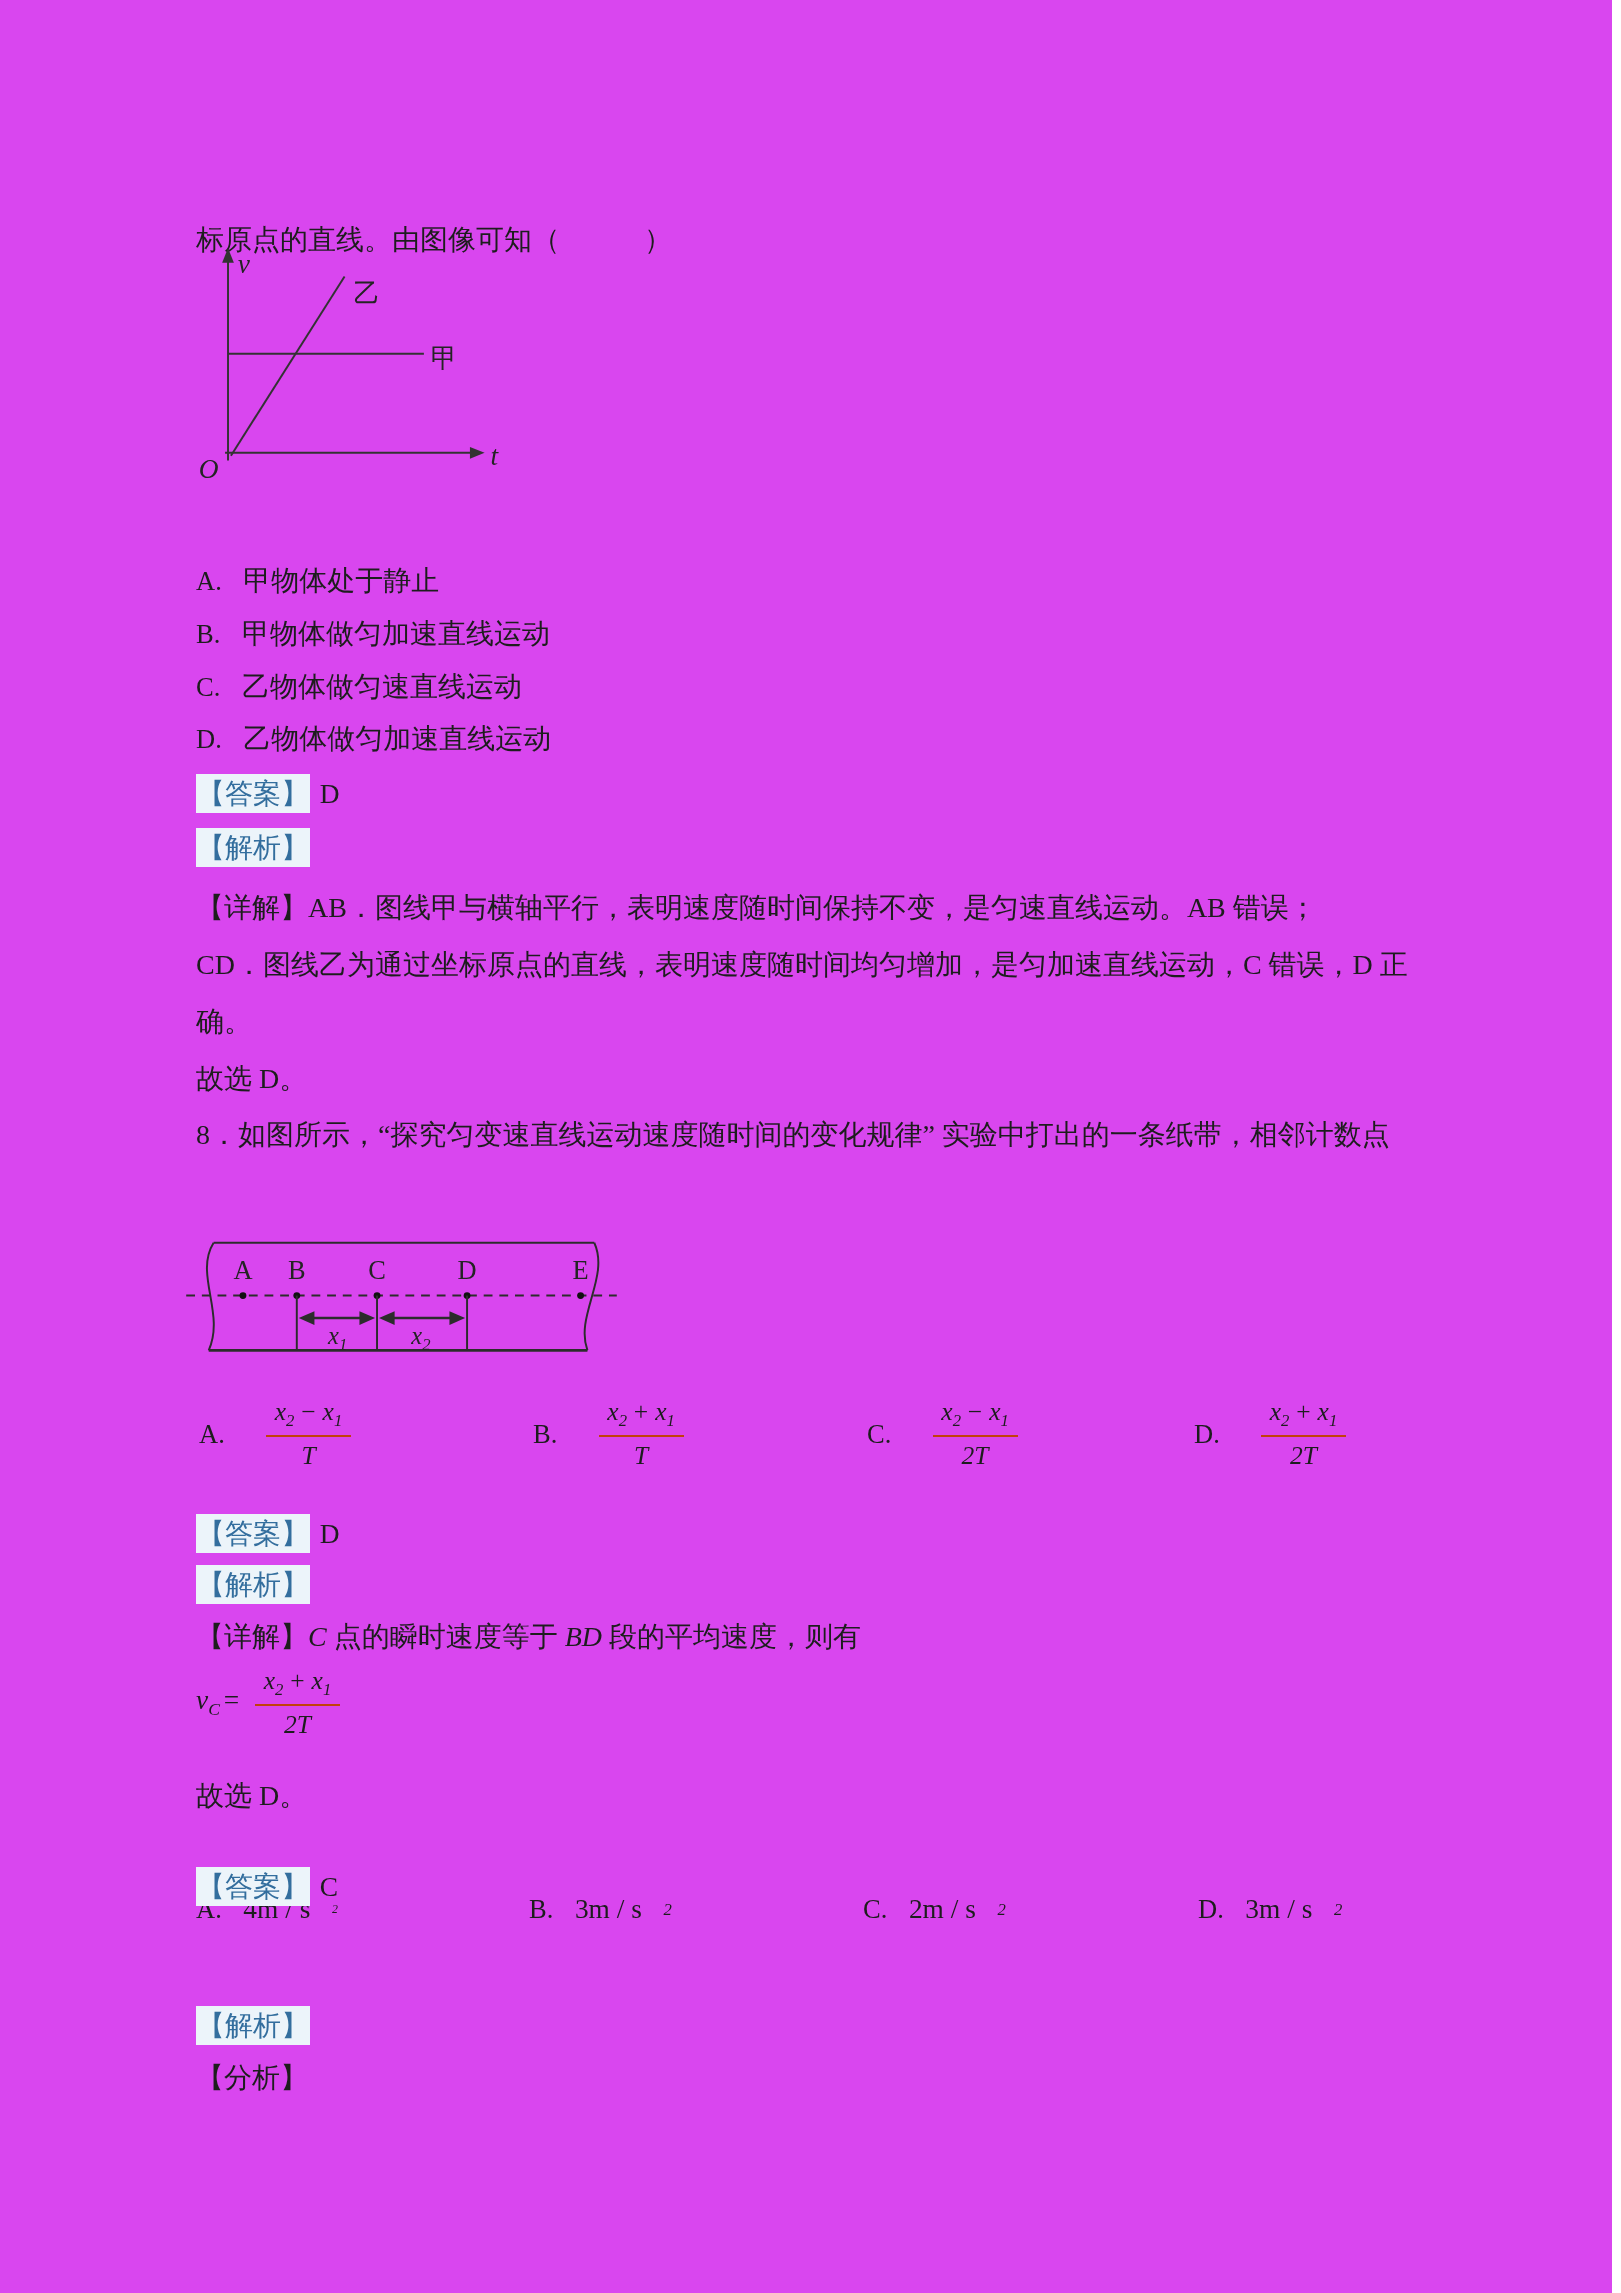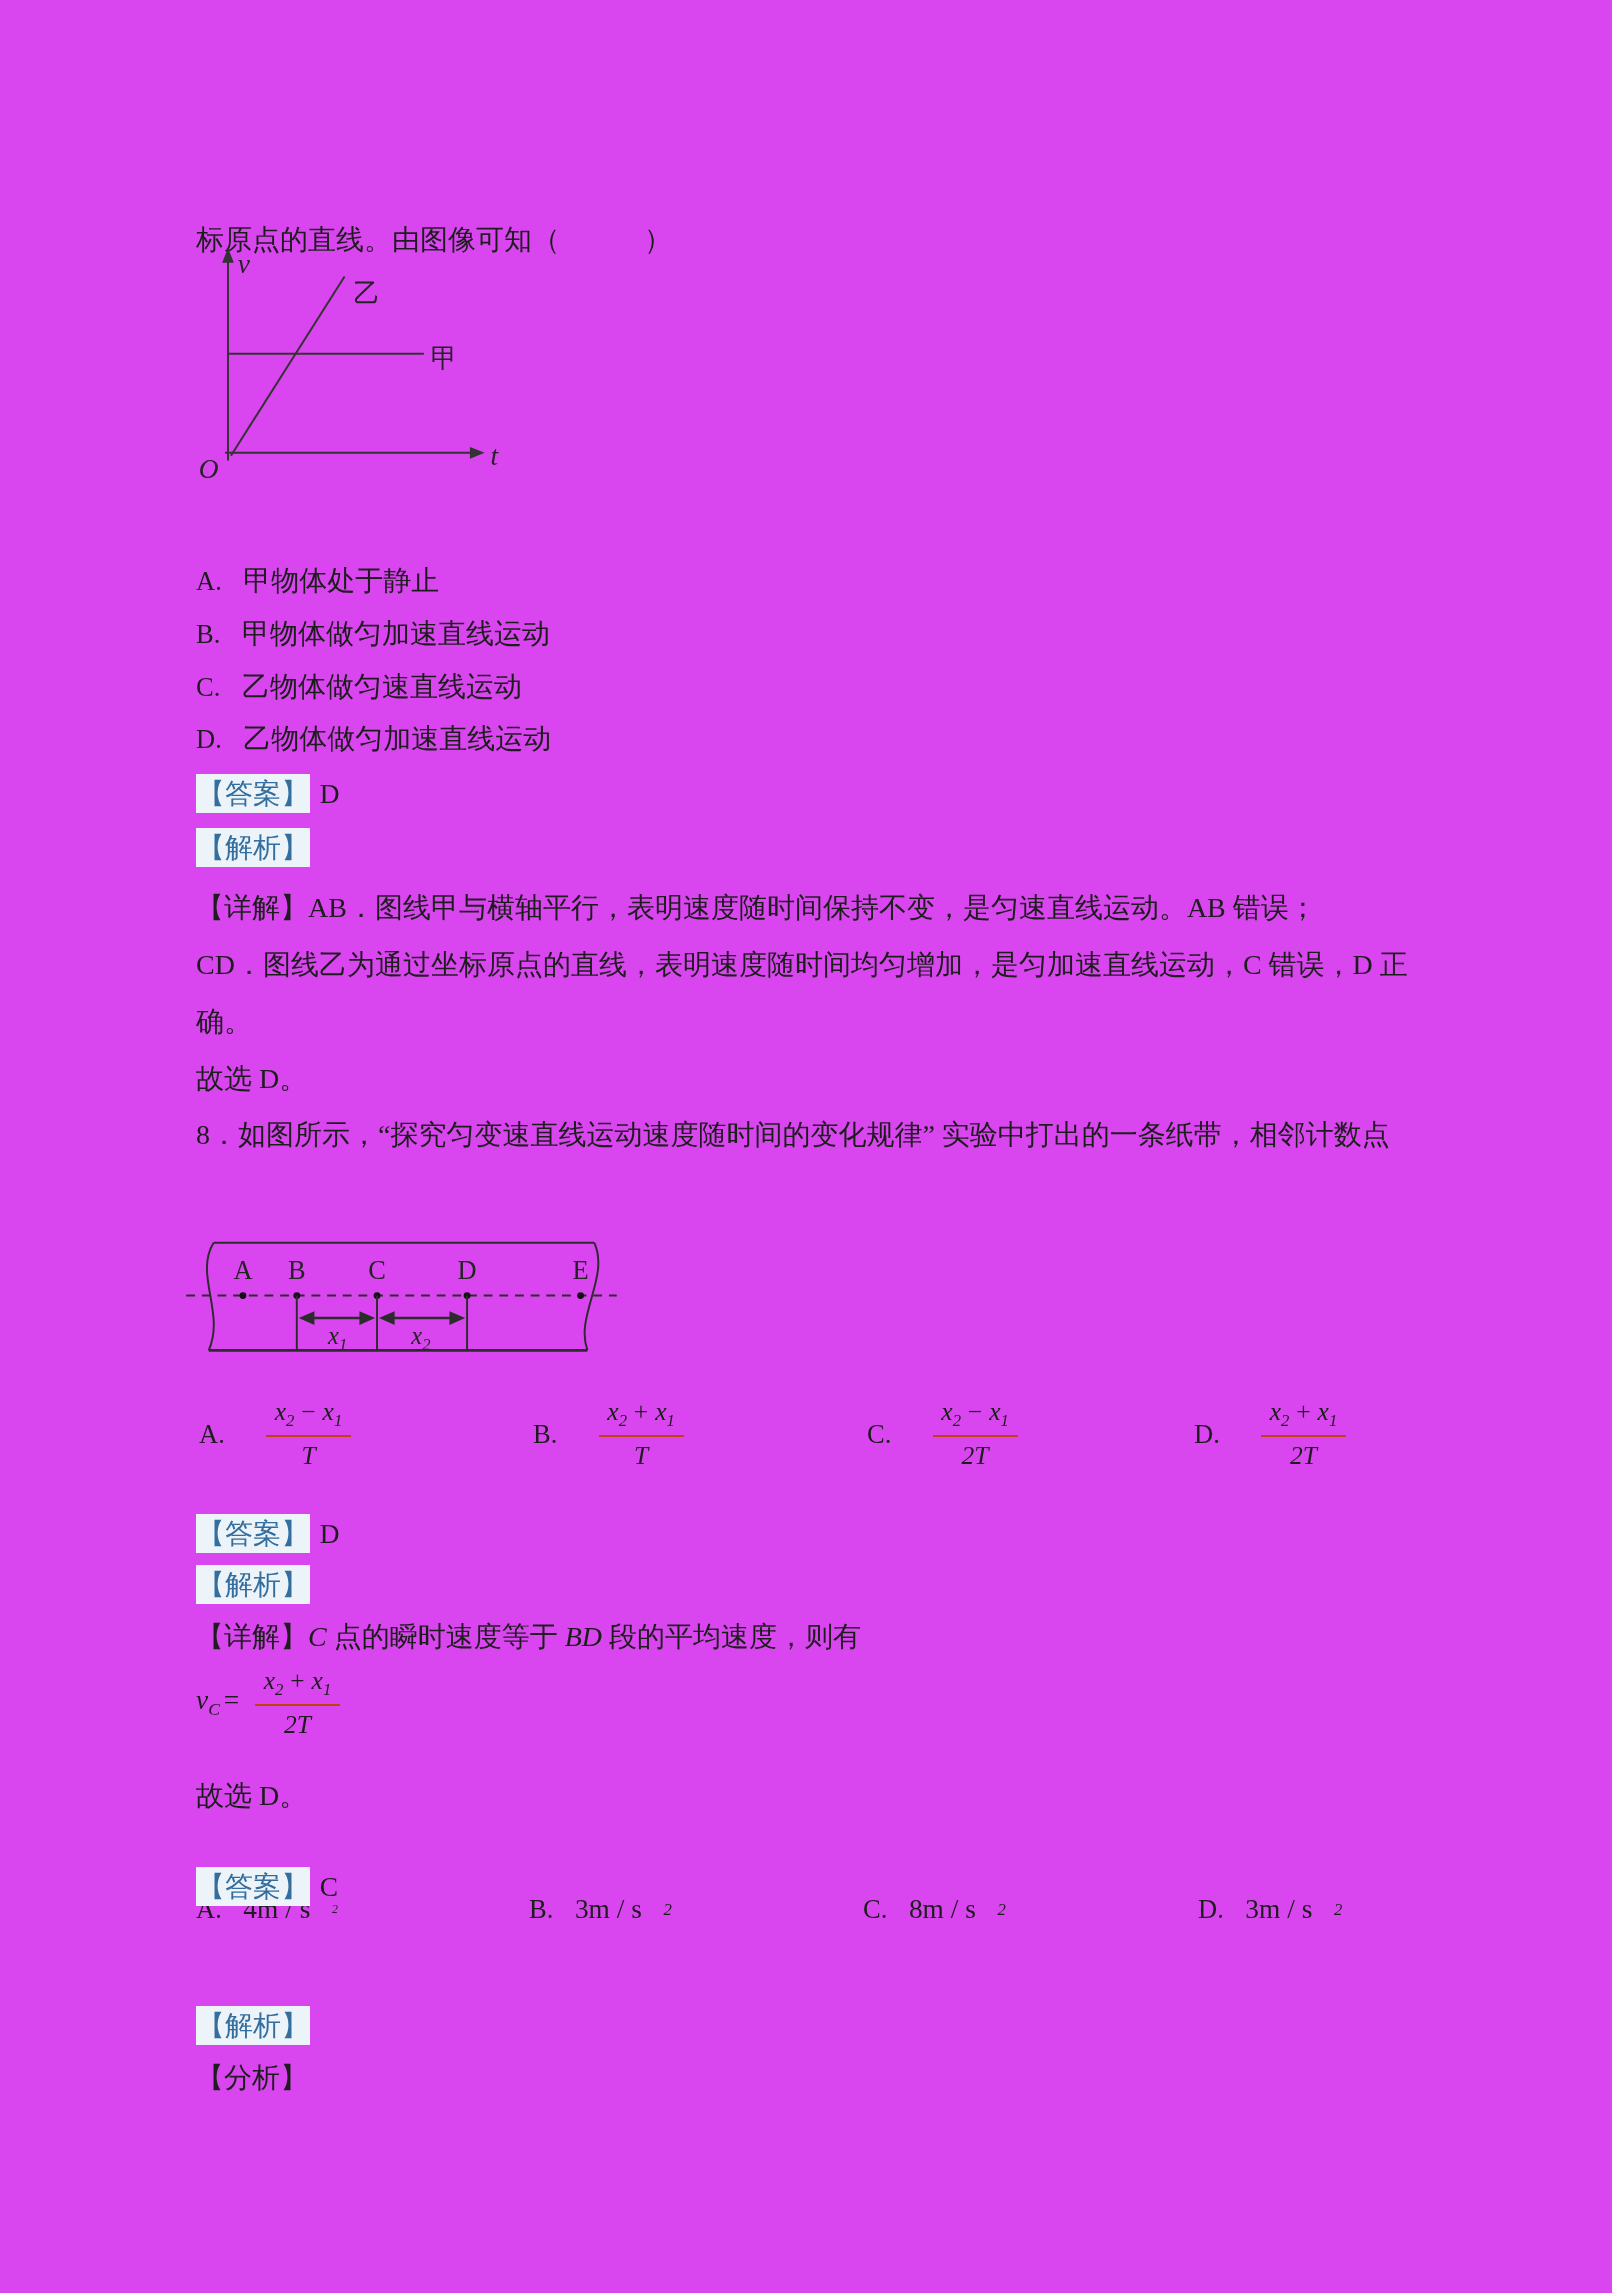--- a/index.html
+++ b/index.html
@@ -142,21 +142,21 @@
       <span>4m / s</span>
       <sup class="expo sm">2</sup>
     </div>
   <div class="q9opt" style="left:529px;">
       <span class="olabel">B.</span>
       <span>3m / s</span>
       <sup class="expo">2</sup>
     </div>
   <div class="q9opt" style="left:863px;">
       <span class="olabel">C.</span>
-      <span>8m / s</span>
+      <span>2m / s</span>
       <sup class="expo">2</sup>
     </div>
   <div class="q9opt" style="left:1198px;">
       <span class="olabel">D.</span>
       <span>3m / s</span>
       <sup class="expo">2</sup>
     </div>
 
   <div class="line" style="top:1867px;font-family:Liberation Serif, serif;"><span class="tag">【答案】</span><span class="ansv">C</span></div>
   <div class="line" style="top:2006px;"><span class="tag">【解析】</span></div>

